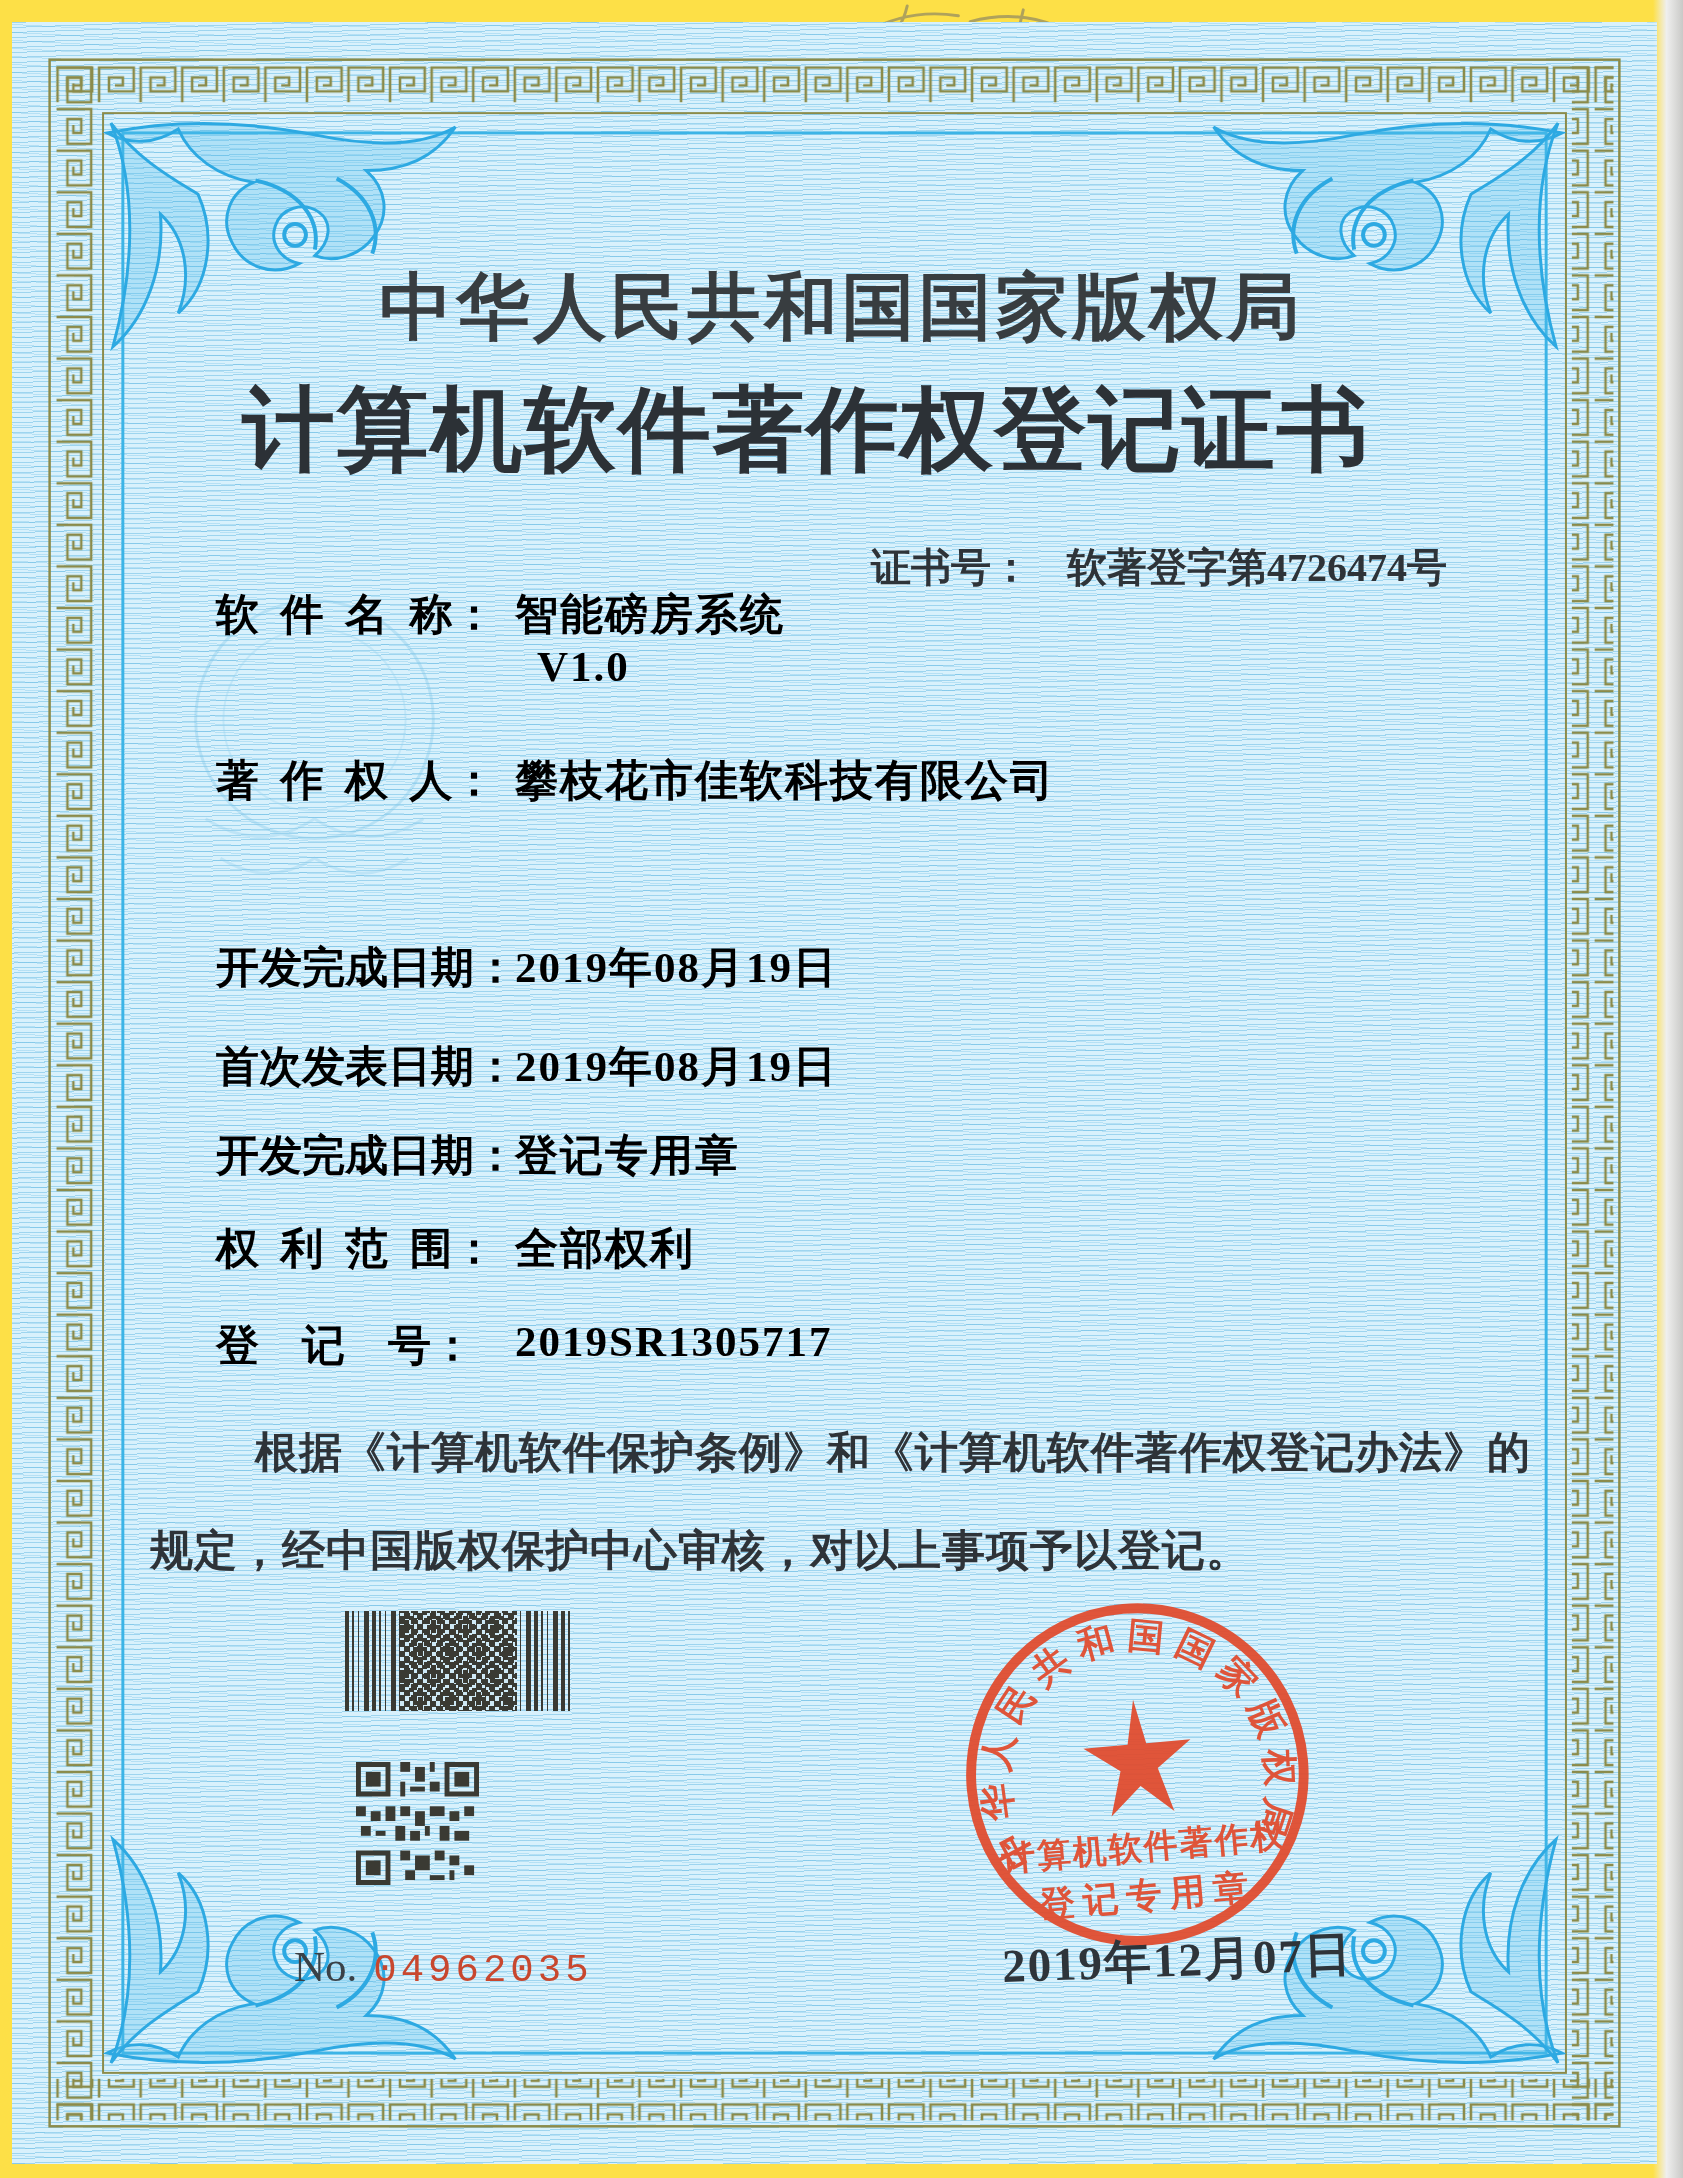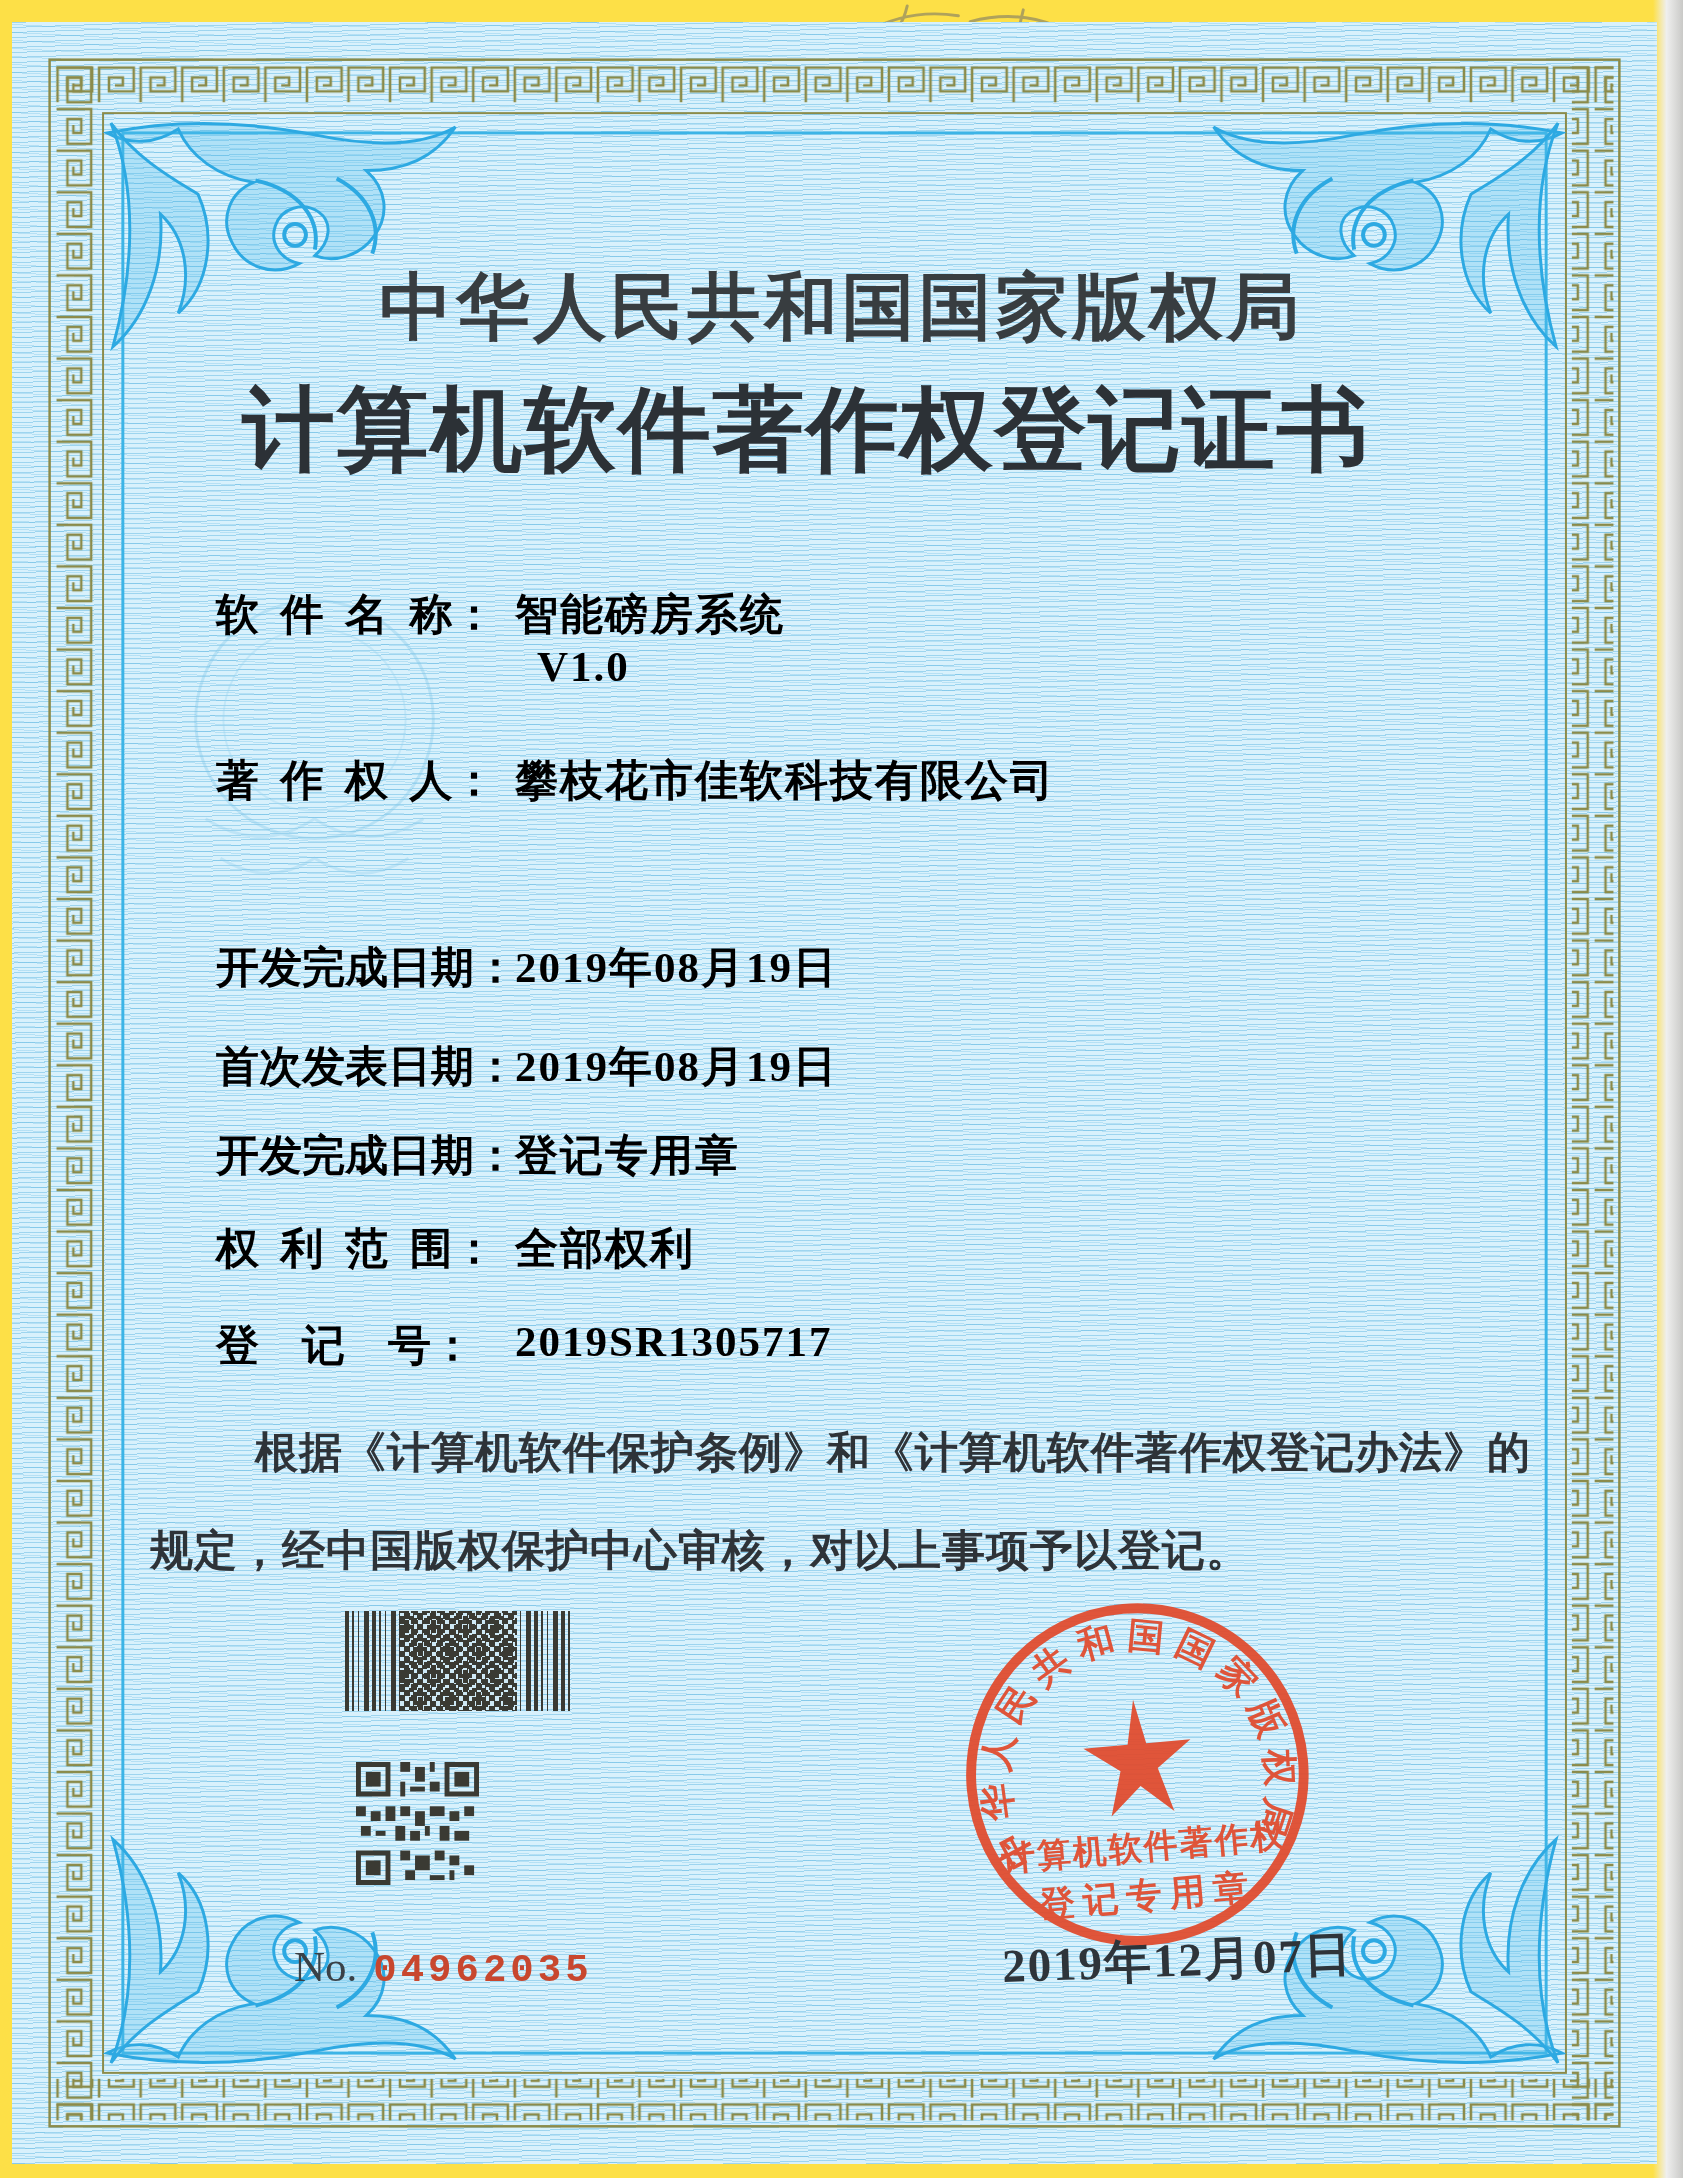--- a/index.html
+++ b/index.html
@@ -19,21 +19,21 @@
         letter-spacing:4px;color:#383d40;}
   .title{left:0;top:368px;width:100%;text-align:center;font-size:92px;font-weight:700;
         letter-spacing:2px;color:#2c3136;transform:translateX(-35px);}
   .certno{top:493px;right:236px;font-size:40px;font-weight:700;}
   .certno .gap{display:inline-block;width:36px;}
   .row{left:0;top:0;width:100%;font-size:43px;font-weight:700;}
   .row .lbl{position:absolute;left:216px;white-space:pre;}
   .row .val{position:absolute;left:515px;white-space:pre;letter-spacing:2px;}
   .stmt{font-size:43px;font-weight:700;letter-spacing:1px;}
   .serial{top:1942px;left:294px;font-size:43px;color:#3a4147;}
-  .serial .num{font-family:"Liberation Mono", monospace;font-size:39px;font-weight:700;
+  .serial .num{font-family:"Liberation Mono", monospace;font-size:39px;font-weight:400;
         color:#c8472e;letter-spacing:4px;margin-left:16px;}
   .issue-date{top:1929px;left:1002px;font-size:47px;font-weight:700;letter-spacing:2px;
         color:#2e343a;transform:rotate(-2deg);}
   .watermark{left:149px;top:549px;width:307px;height:337px;opacity:.35;pointer-events:none;}
   .barcode{left:345px;top:1611px;width:227px;height:100px;
         background:
          repeating-linear-gradient(90deg,#3a3a33 0 4px,rgba(0,0,0,0) 4px 7px,#3a3a33 7px 9px,
            rgba(0,0,0,0) 9px 13px,#3a3a33 13px 14px,rgba(0,0,0,0) 14px 19px,#3a3a33 19px 24px,
            rgba(0,0,0,0) 24px 27px);}
   .barcode .noise{position:absolute;left:55px;top:0;width:117px;height:100%;
@@ -94,20 +94,23 @@
     <svg class="watermark abs" viewBox="0 0 310 340">
       <circle cx="155" cy="150" r="120" fill="none" stroke="#7fc6e8" stroke-width="3"></circle>
       <circle cx="155" cy="150" r="92" fill="none" stroke="#9ad4ef" stroke-width="2"></circle>
       <path d="M45,250 q55,36 110,0 q55,36 110,0 M60,290 q48,30 95,0 q48,30 95,0" fill="none" stroke="#8fcdec" stroke-width="3"></path>
     </svg>
   </div>
 
   <div class="abs txt authority">中华人民共和国国家版权局</div>
   <div class="abs txt title">计算机软件著作权登记证书</div>
 
+  <div class="abs txt certno">
+    <span>证书号：</span><span class="gap"></span><span>软著登字第4726474号</span>
+  </div>
 
   <div class="abs row" style="top:586px">
     <span class="lbl">软  件  名  称：</span>
     <span class="val">智能磅房系统</span>
   </div>
   <div class="abs row" style="top:642px">
     <span class="val" style="left:537px">V1.0</span>
   </div>
   <div class="abs row" style="top:752px">
     <span class="lbl">著  作  权  人：</span>

